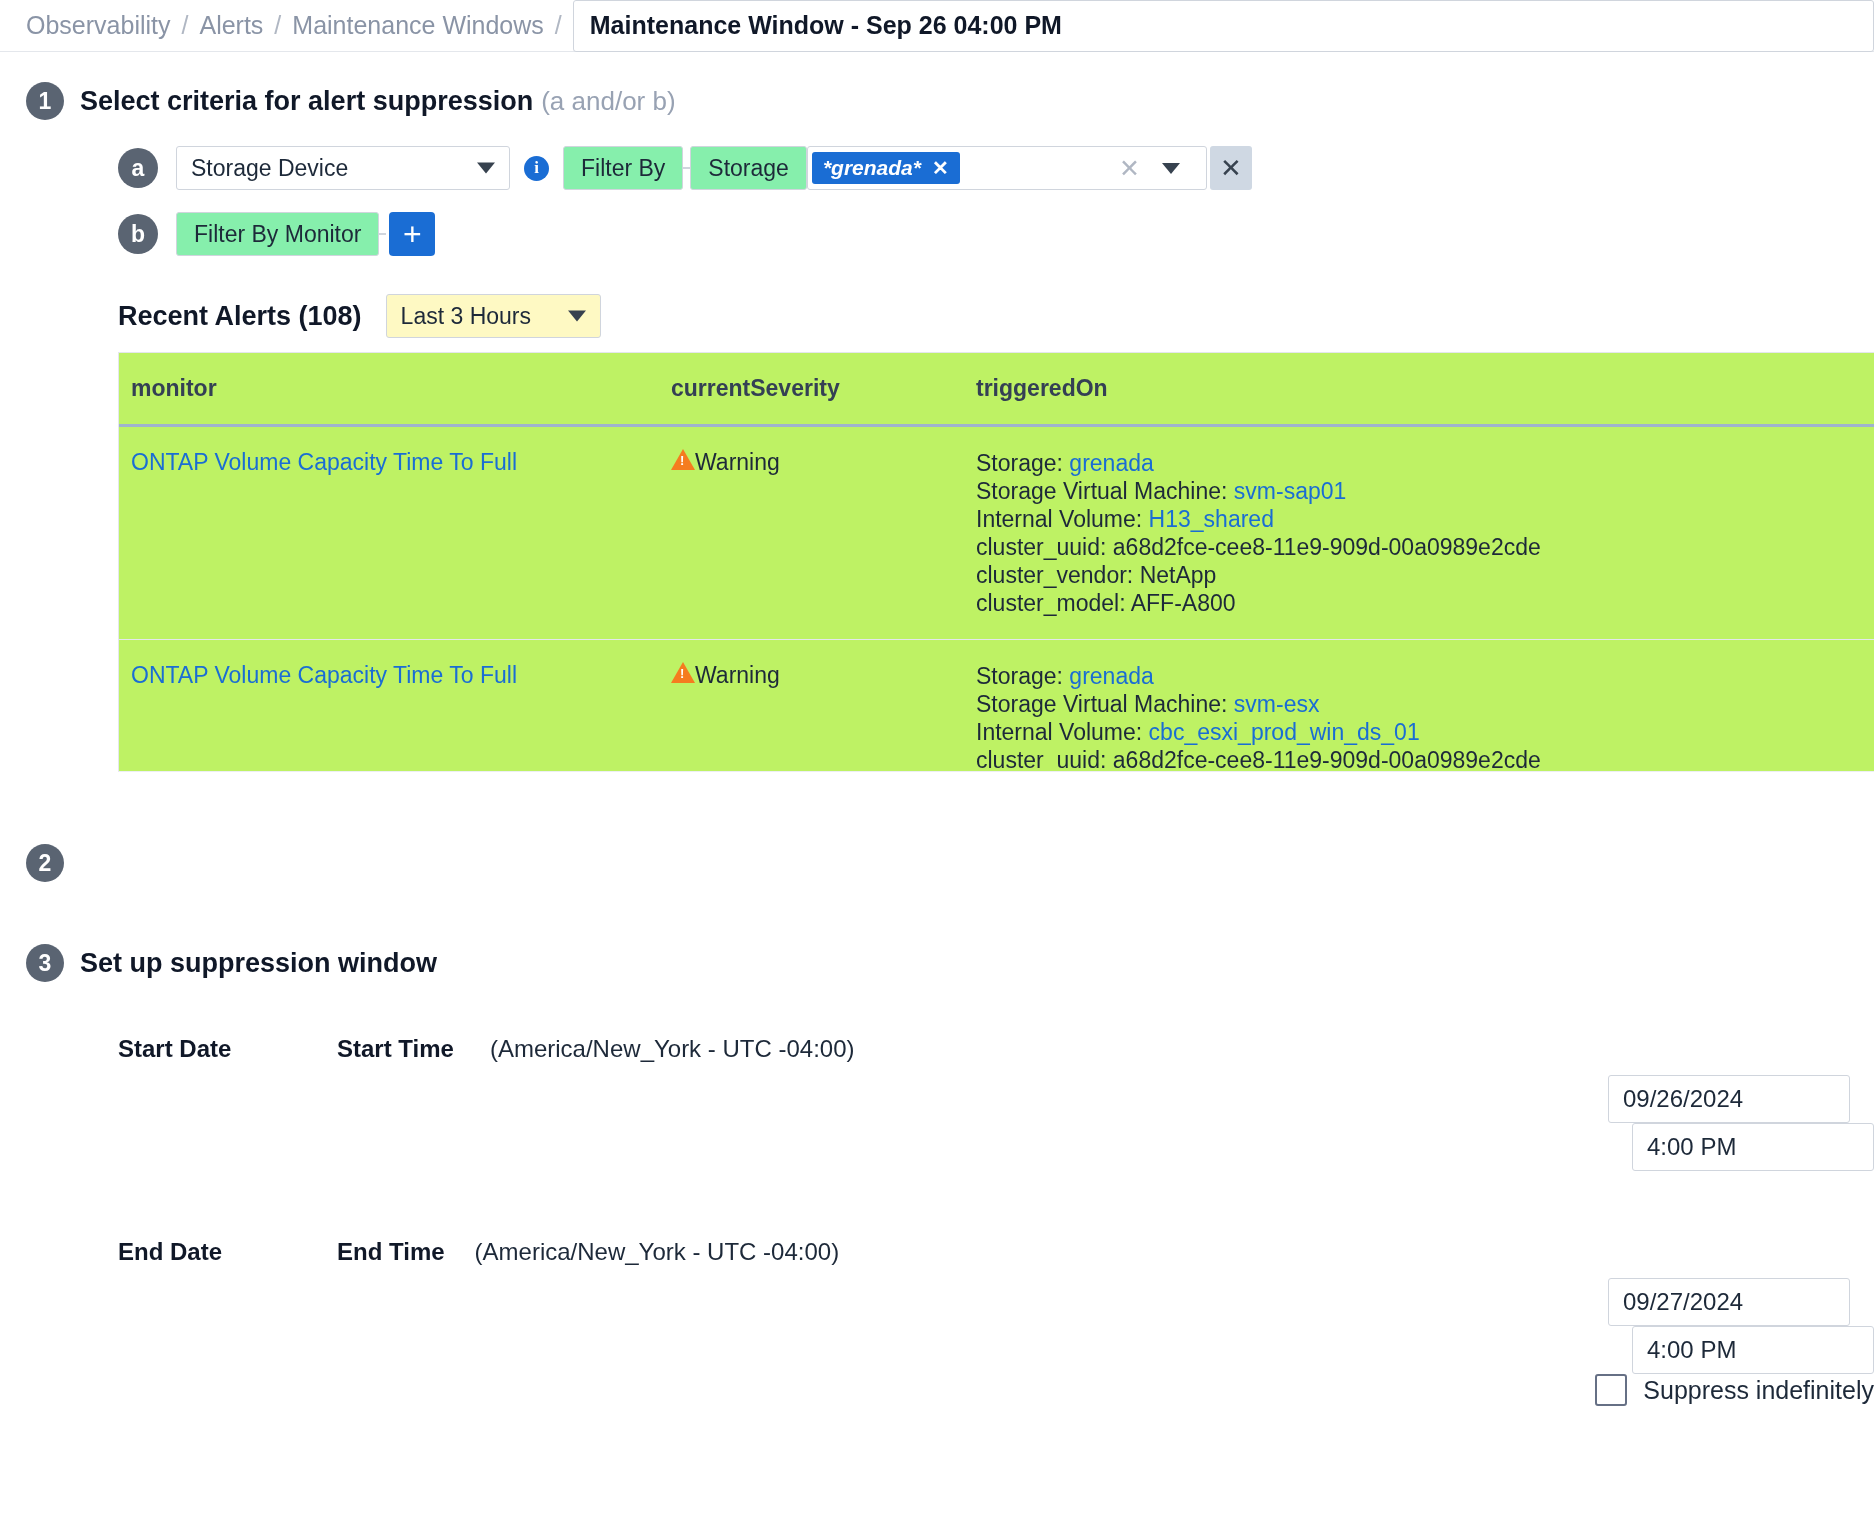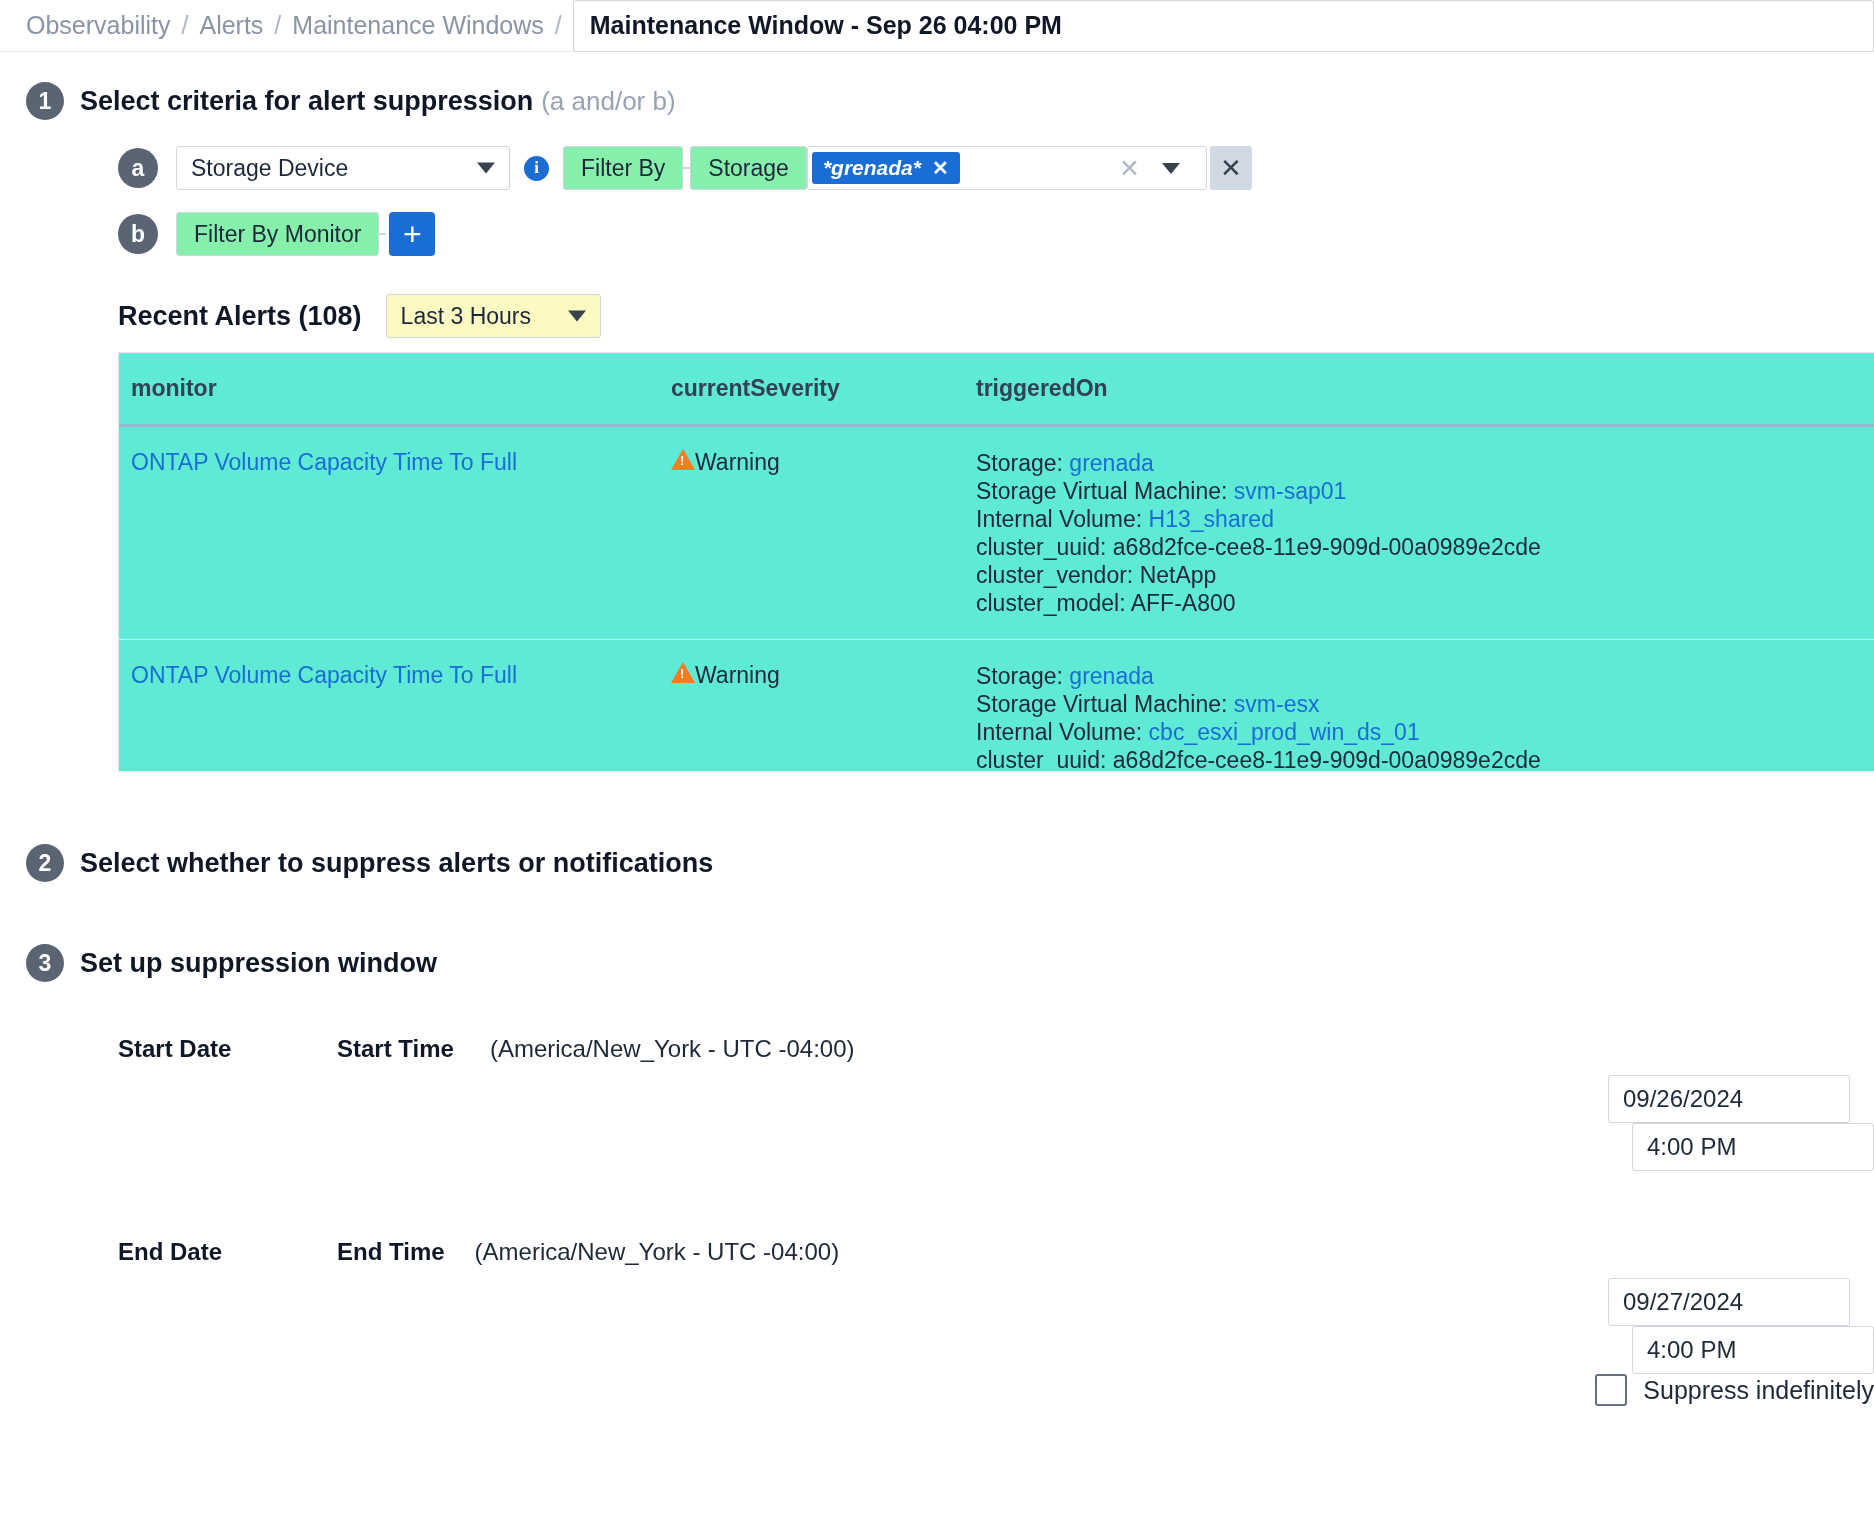--- a/index.html
+++ b/index.html
@@ -255,21 +255,21 @@
   }
 
   .table-wrap {
     margin-left: 92px;
     margin-top: 14px;
     height: 420px;
     overflow: hidden;
     border-top: 1px solid #e4e7ec;
     border-left: 1px solid #e4e7ec;
     border-bottom: 1px solid #eceff3;
-    background: #5eead4;
+    background: #bef264;
   }
   table.alerts { width: 100%; border-collapse: collapse; table-layout: fixed; }
   table.alerts th {
     text-align: left;
     font-size: 23px;
     font-weight: bold;
     color: #344054;
     padding: 22px 0 22px 12px;
     border-bottom: 3px solid #9fb3cc;
   }
@@ -461,21 +461,20 @@
             </td>
           </tr>
         </tbody>
     </table>
   </div>
 </div>
 
 <div class="section" style="margin-top:72px;">
   <div class="section-head">
     <div class="step-badge">2</div>
-    <div class="section-title">Select whether to suppress alerts or notifications</div>
   </div>
 </div>
 
 <div class="section" style="margin-top:62px;">
   <div class="section-head">
     <div class="step-badge">3</div>
     <div class="section-title">Set up suppression window</div>
   </div>
 
   <div class="form-grid" style="margin-top:30px;">

